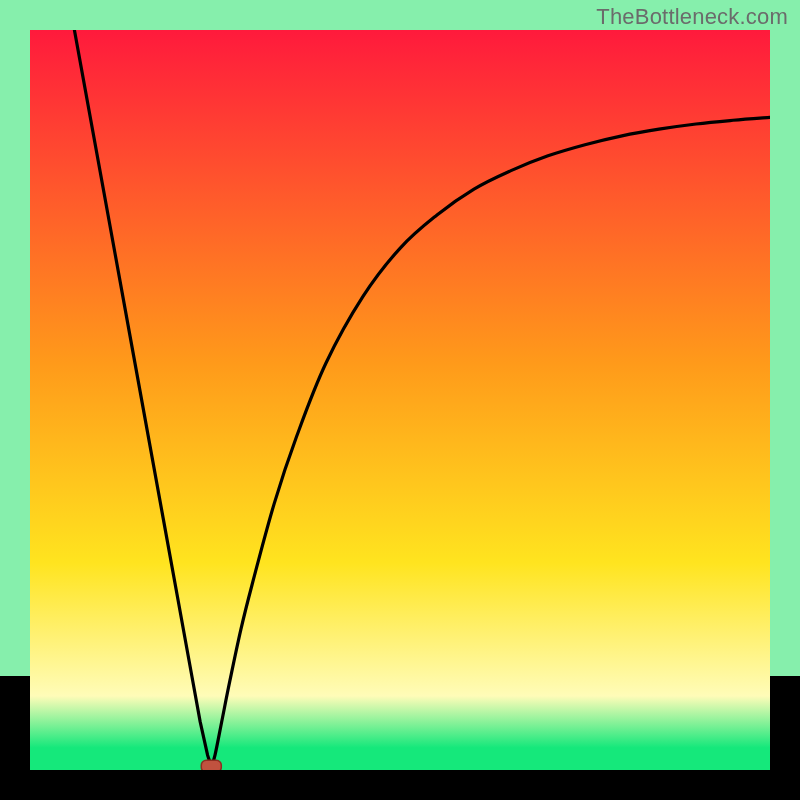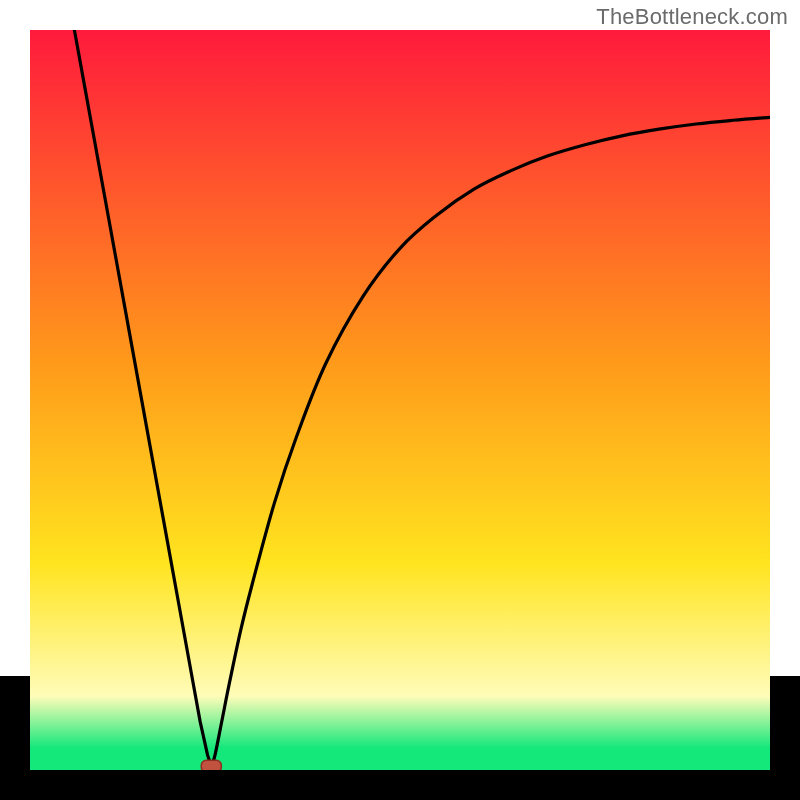--- a/index.html
+++ b/index.html
@@ -8,21 +8,21 @@
     width: 800px;
     height: 800px;
     background: #000;
     overflow: hidden;
     font-family: Arial, Helvetica, sans-serif;
   }
   .outer {
     position: relative;
     width: 800px;
     height: 676px;
-    background: #ffffff;
+    background: #86efac;
   }
   .plot {
     position: absolute;
     left: 30px;
     top: 30px;
     width: 740px;
     height: 740px;
   }
   .watermark {
     position: absolute;

